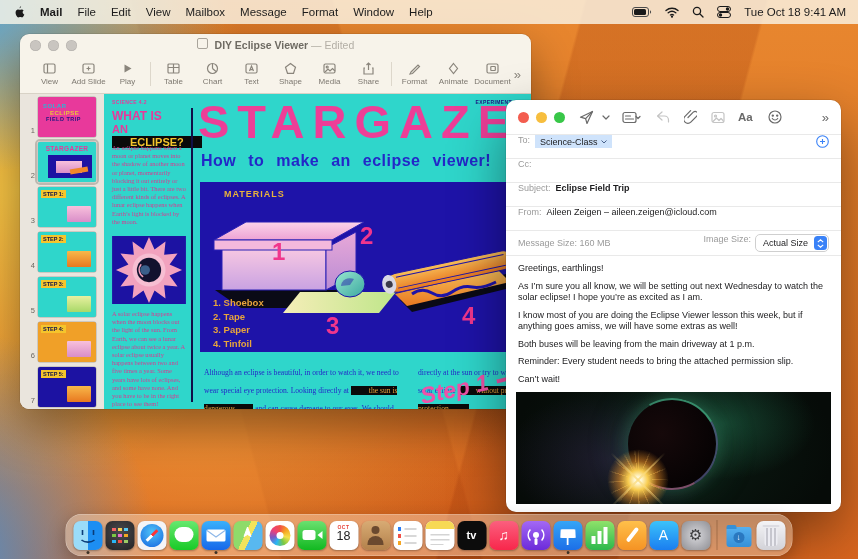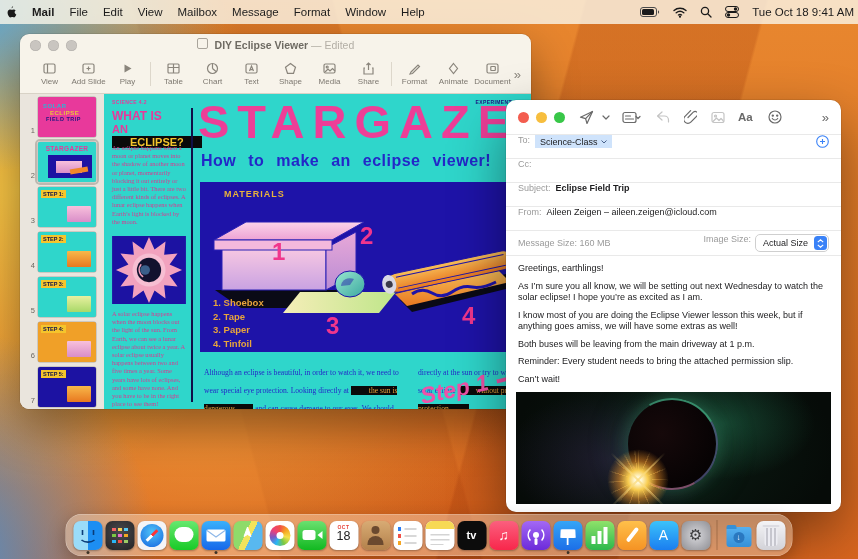--- a/index.html
+++ b/index.html
@@ -8,21 +8,21 @@
       radial-gradient(420px 260px at -4% 2%, #56a6d9 0%, rgba(86,166,217,0) 62%),
       radial-gradient(380px 420px at -6% 100%, #4b90cf 0%, rgba(75,144,207,0) 55%),
       radial-gradient(430px 480px at 2% 34%, #f6c544 0%, rgba(246,197,68,0) 62%),
       radial-gradient(520px 420px at 24% 62%, #f09a3a 0%, rgba(240,154,58,0) 60%),
       linear-gradient(105deg, rgba(140,40,0,0) 58%, rgba(150,45,5,.22) 58.3% 76%, rgba(150,45,5,0) 76.3%),
       linear-gradient(255deg, rgba(140,40,0,0) 52%, rgba(160,55,8,.18) 52.3% 72%, rgba(160,55,8,0) 72.3%),
       linear-gradient(180deg, #e8872f 0%, #e07524 60%, #d9651f 100%);}
   svg{display:block}
   
   .menubar{position:absolute;left:0;top:0;right:0;height:24px;background:rgba(250,246,234,.8);
-    display:flex;align-items:center;padding:0 4px;gap:15px;font-size:11.5px;color:#1c1c1c;z-index:50;}
+    display:flex;align-items:center;padding:0 12px;gap:15px;font-size:11.5px;color:#1c1c1c;z-index:50;}
   .menubar .app{font-weight:bold}
   .mb-right{margin-left:auto;display:flex;align-items:center;gap:13px}
   .mb-right .clock{font-size:11.5px}
   
   .kwin{position:absolute;left:20px;top:34px;width:511px;height:375px;border-radius:9px;background:#f7f3ea;
     box-shadow:0 18px 45px rgba(0,0,0,.4),0 0 0 .5px rgba(0,0,0,.15);overflow:hidden;z-index:10;}
   .ktitlebar{height:21px;position:relative;display:flex;align-items:center;justify-content:center;font-size:10.5px;color:#7f7a72;}
   .lights{position:absolute;left:10px;top:5.5px;display:flex;gap:7px}
   .light{width:11px;height:11px;border-radius:50%;background:#c9c5c0;box-shadow:inset 0 0 0 .5px rgba(0,0,0,.12)}
   .ktitle b{color:#6e6a62;font-weight:bold}

